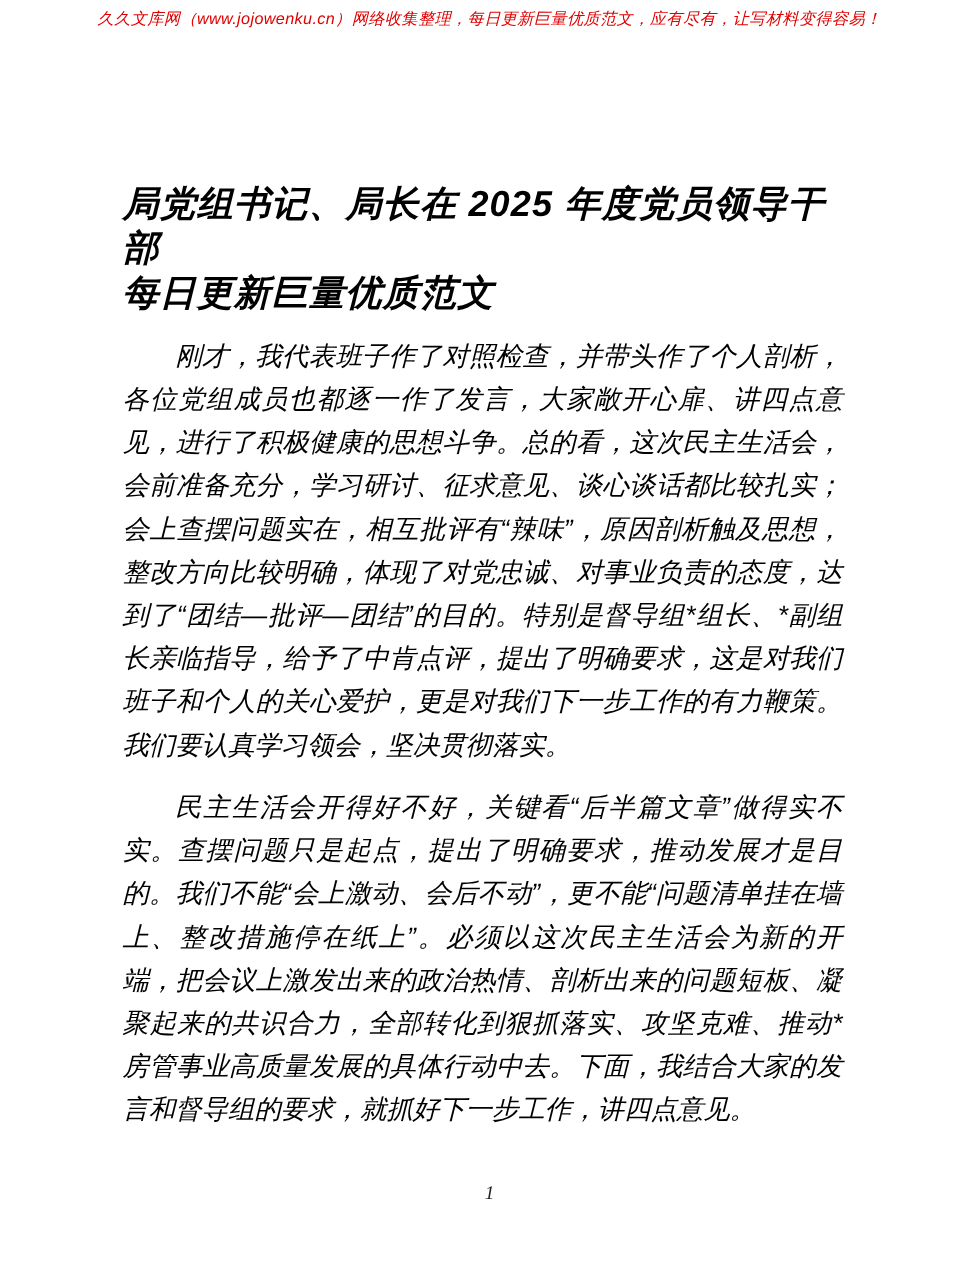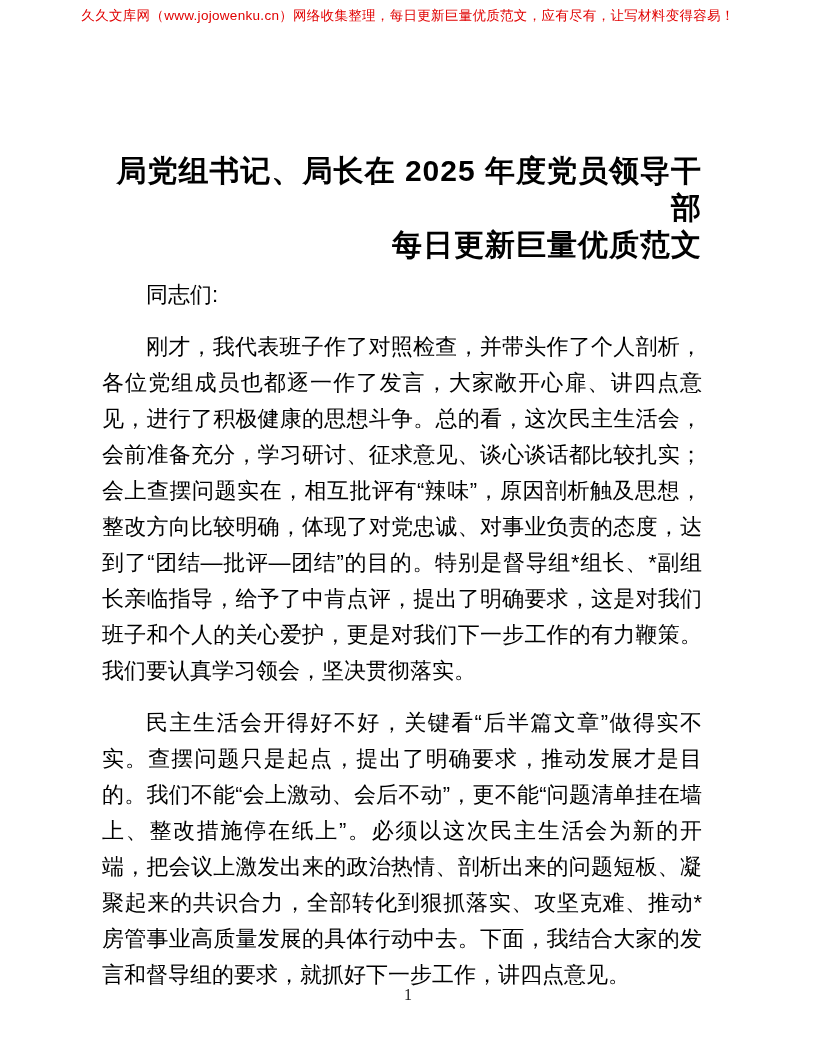--- a/index.html
+++ b/index.html
@@ -15,20 +15,21 @@
     background: #ffffff;
     font-family: "Liberation Sans", "DejaVu Sans", sans-serif;
   }
   .page {
     position: relative;
     width: 816px;
     height: 1056px;
     background: var(--page-bg, #ffffff);
     overflow: hidden;
     color: var(--text-black, #000);
+    font-style: italic;
   }
   .doc-header {
     position: absolute;
     top: 7px;
     left: 0;
     right: 0;
     text-align: center;
     font-size: 13.5px;
     line-height: 18px;
     color: var(--header-red, #e00000);
@@ -36,21 +37,21 @@
     white-space: nowrap;
   }
   .content {
     position: absolute;
     top: 0;
     left: 102px;
     width: 600px;
   }
   .doc-title {
     margin: 152px 0 0 0;
-    text-align: right;
+    text-align: left;
     font-size: 30px;
     font-weight: 700;
     line-height: 37px;
     letter-spacing: 1px;
     color: #000;
   }
   .salutation {
     margin: 14px 0 0 0;
     font-size: 22px;
     line-height: 36px;
@@ -86,21 +87,20 @@
 
   <div class="doc-header">久久文库网（www.jojowenku.cn）网络收集整理，每日更新巨量优质范文，应有尽有，让写材料变得容易！</div>
 
   <div class="content">
 
     <h1 class="doc-title">
       <span>局党组书记、局长在 2025 年度党员领导干部</span><br>
       <span>每日更新巨量优质范文</span>
     </h1>
 
-    <p class="salutation">同志们:</p>
 
     <p class="para">刚才，我代表班子作了对照检查，并带头作了个人剖析，各位党组成员也都逐一作了发言，大家敞开心扉、讲四点意见，进行了积极健康的思想斗争。总的看，这次民主生活会，会前准备充分，学习研讨、征求意见、谈心谈话都比较扎实；会上查摆问题实在，相互批评有“辣味”，原因剖析触及思想，整改方向比较明确，体现了对党忠诚、对事业负责的态度，达到了“团结—批评—团结”的目的。特别是督导组*组长、*副组长亲临指导，给予了中肯点评，提出了明确要求，这是对我们班子和个人的关心爱护，更是对我们下一步工作的有力鞭策。我们要认真学习领会，坚决贯彻落实。</p>
 
     <p class="para">民主生活会开得好不好，关键看“后半篇文章”做得实不实。查摆问题只是起点，提出了明确要求，推动发展才是目的。我们不能“会上激动、会后不动”，更不能“问题清单挂在墙上、整改措施停在纸上”。必须以这次民主生活会为新的开端，把会议上激发出来的政治热情、剖析出来的问题短板、凝聚起来的共识合力，全部转化到狠抓落实、攻坚克难、推动*房管事业高质量发展的具体行动中去。下面，我结合大家的发言和督导组的要求，就抓好下一步工作，讲四点意见。</p>
 
   </div>
 
   <div class="page-number">1</div>
 
 </div>

